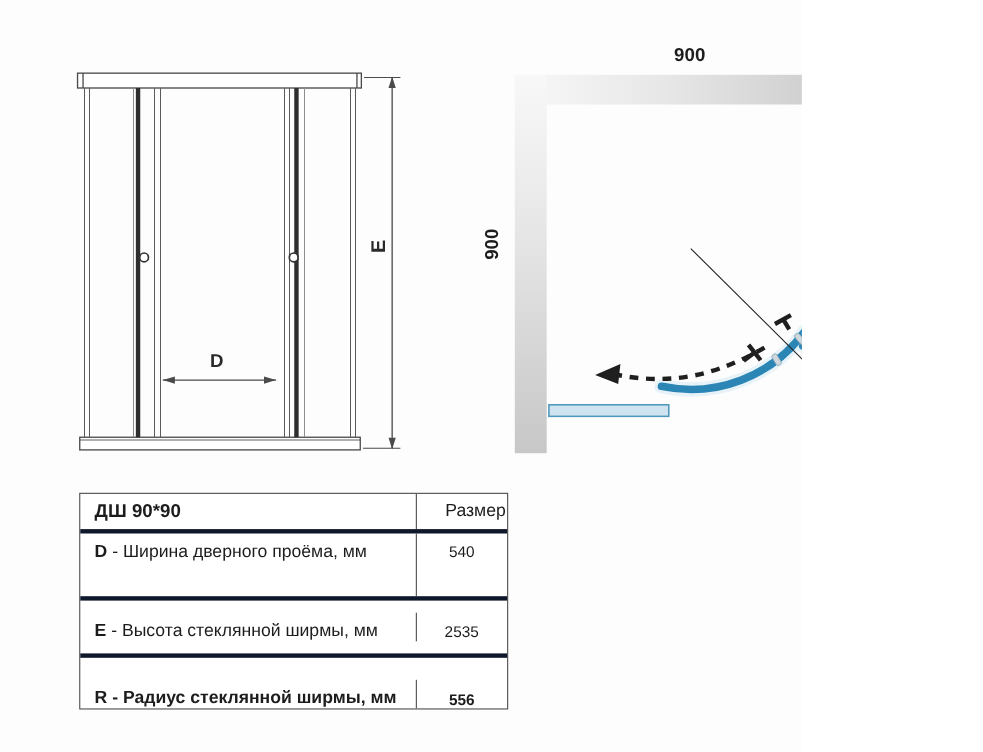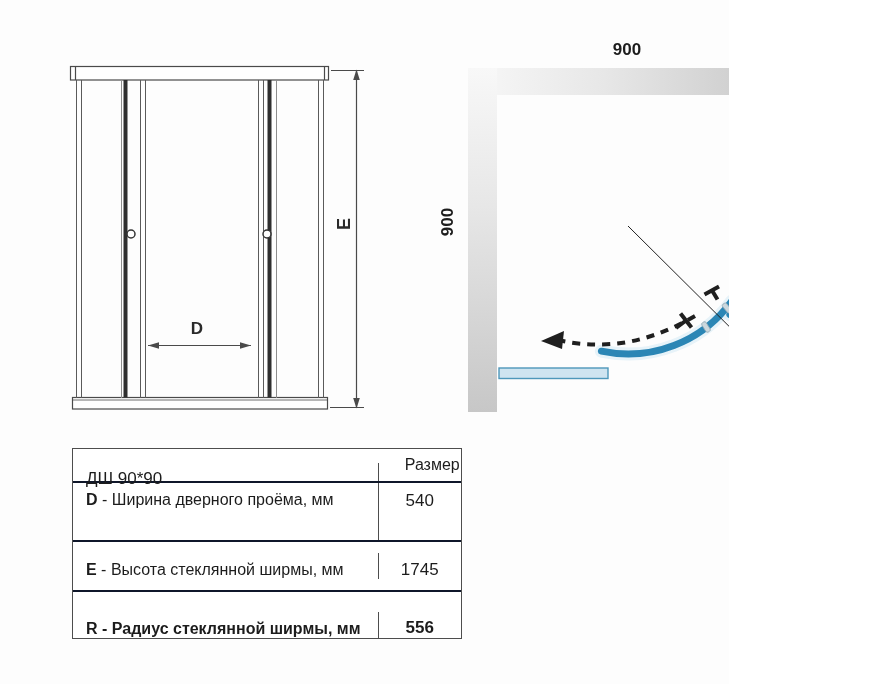--- a/index.html
+++ b/index.html
@@ -21,27 +21,27 @@
     transform:rotate(-90deg);transform-origin:center;}
   .lbl-r556{left:780px;top:374px;width:70px;text-align:left;font-size:19px;font-weight:700;color:#7f1d1d;}
   .lbl-d{left:184px;top:320px;width:26px;font-size:17px;font-weight:600;color:#2a2a2a;}
   .lbl-e{left:333px;top:214px;width:24px;height:20px;font-size:18px;font-weight:600;color:#2a2a2a;
     transform:rotate(-90deg);transform-origin:center;}
   
   .spec-table{
     position:absolute;left:72px;top:448px;width:390px;
     border:1.4px solid #4d4d4d;box-sizing:border-box;background:#fff;
   }
-  .tr{display:flex;border-top:2px solid #0f172a;}
+  .tr{display:flex;border-top:4px solid #0f172a;}
   .tr:first-child{border-top:none;}
   .td{box-sizing:border-box;}
   .td-left{width:306px;border-right:1px solid #4d4d4d;padding:8px 8px 0 13px;font-size:16px;}
-  .td-right{width:82.6px;text-align:center;padding-top:8px;font-size:17px;}
+  .td-right{width:82.6px;text-align:center;padding-top:8px;font-size:14px;}
   .tr-head{height:32px;}
-  .tr-head .td-left{font-size:17px;font-weight:400;padding-top:6px;margin-top:14px;}
+  .tr-head .td-left{font-size:17px;font-weight:700;padding-top:6px;}
   .tr-head .td-right{font-size:16px;padding-top:7px;padding-left:25px;}
   .tr-d{height:57px;}
   .tr-e{height:48px;align-items:center;}
   .tr-r{height:46px;align-items:flex-end;}
   .tr-r .td-left,.tr-r .td-right{font-weight:700;}
   .row-key{font-weight:700;}
 </style>
 </head>
 <body>
 
@@ -136,21 +136,21 @@
     <div class="tr tr-head">
       <div class="td td-left">ДШ 90*90</div>
       <div class="td td-right">Размер</div>
     </div>
     <div class="tr tr-d">
       <div class="td td-left"><span class="row-key">D</span><span> - Ширина дверного проёма, мм</span></div>
       <div class="td td-right">540</div>
     </div>
     <div class="tr tr-e">
       <div class="td td-left"><span class="row-key">E</span><span> - Высота стеклянной ширмы, мм</span></div>
-      <div class="td td-right">1745</div>
+      <div class="td td-right">2535</div>
     </div>
     <div class="tr tr-r">
       <div class="td td-left"><span class="row-key">R</span><span> - Радиус стеклянной ширмы, мм</span></div>
       <div class="td td-right">556</div>
     </div>
   </div>
 
 </div>
 
 </body></html>

